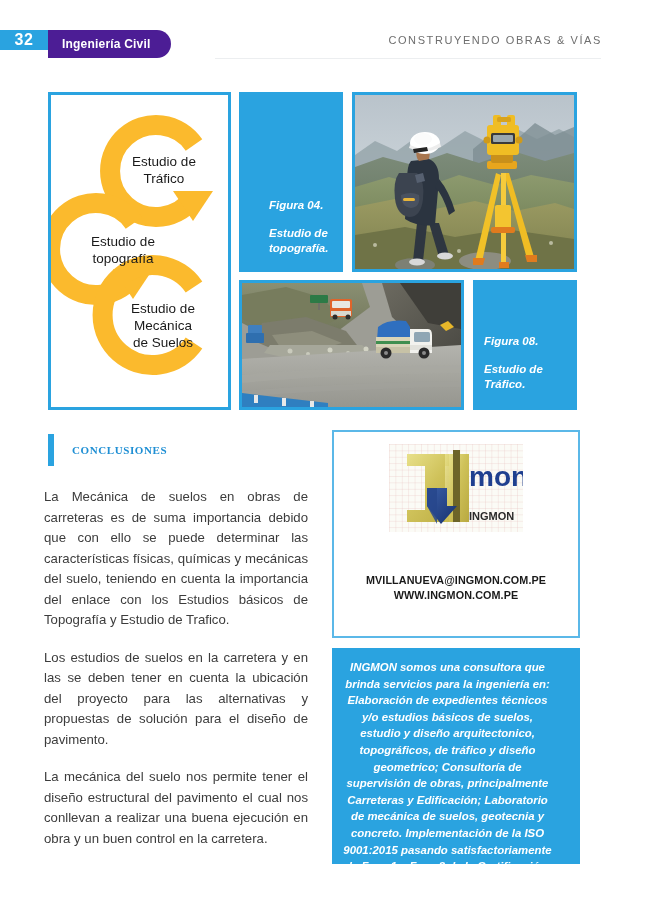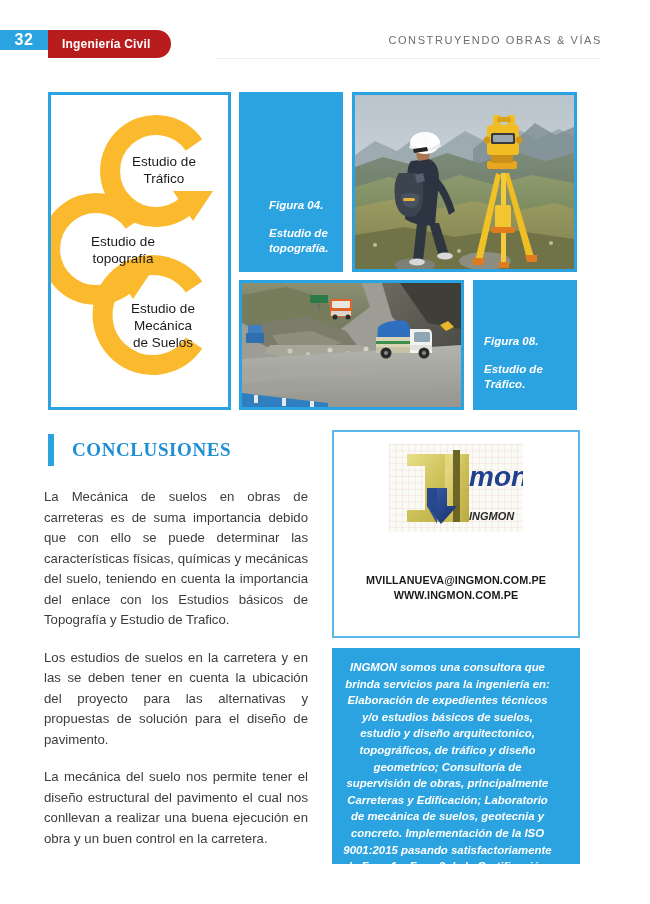--- a/index.html
+++ b/index.html
@@ -30,21 +30,21 @@
     display: flex;
     align-items: center;
     justify-content: center;
     letter-spacing: 0.5px;
   }
   .section-tag {
     position: absolute;
     left: 48px; top: 0;
     height: 28px;
     padding: 0 20px 0 14px;
-    background: #b91c1c;
+    background: #4c1d95;
     color: #ffffff;
     font-size: 12px;
     font-weight: bold;
     display: flex;
     align-items: center;
     border-top-right-radius: 14px;
     border-bottom-right-radius: 14px;
     letter-spacing: 0.2px;
   }
   .header-right {
@@ -134,21 +134,21 @@
     display: flex;
     align-items: center;
   }
   .concl-bar {
     width: 6px; height: 32px;
     background: #2aa3e0;
     margin-right: 18px;
   }
   .concl-title {
     color: #1f8fd4;
-    font-size: 19px;
+    font-size: 11px;
     font-weight: bold;
     letter-spacing: 0.6px;
     font-family: "Liberation Serif", serif;
   }
 
   
   .body-col {
     position: absolute;
     left: 44px; top: 487px;
     width: 264px;
@@ -168,21 +168,21 @@
     position: absolute;
     left: 332px; top: 430px;
     width: 248px; height: 208px;
     border: 2px solid #5bb8e8;
     background: #ffffff;
   }
   .logo-img-wrap {
     position: absolute;
     left: 50%; top: 12px;
     transform: translateX(-50%);
-    width: 134px; height: 88px; font-style: italic;
+    width: 134px; height: 88px;
   }
   .logo-img-wrap svg { display: block; }
 
   .contact-name {
     position: absolute;
     left: 0; top: 113px;
     width: 100%;
     text-align: center;
     font-size: 11.8px;
     font-weight: bold;

